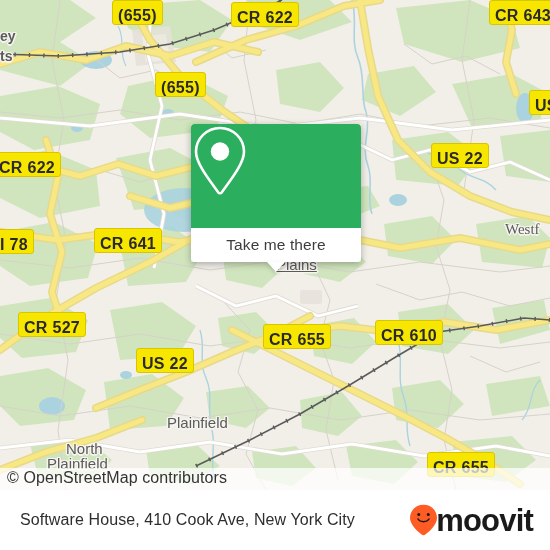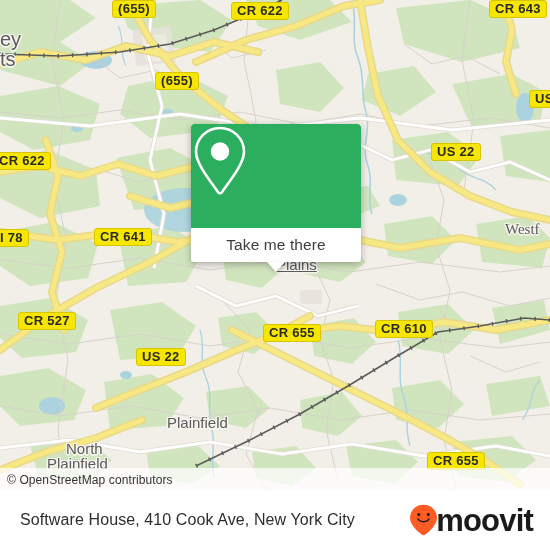--- a/index.html
+++ b/index.html
@@ -17,51 +17,51 @@
   }
   .map svg{position:absolute;left:0;top:0;}
 
   
   .attrib-strip{
     position:absolute;left:0;bottom:0;width:550px;height:22px;
     background:rgba(255,255,255,0.72);
   }
   .attrib{
     position:absolute;left:7px;bottom:3px;
-    font-size:12px;color:#333;letter-spacing:0.1px;
+    font-size:16px;color:#333;letter-spacing:0.1px;
     white-space:nowrap;
   }
 
   
   .shield{
     position:absolute;
     background:#f7e600;
     border:1.6px solid #d9c400;
     border-radius:3px;
     color:#2a2a2a;
-    font-size:13px;
+    font-size:16px;
     font-weight:bold;
     letter-spacing:0.3px;
-    padding:2px 5px 2px 5px;
+    padding:9px 5px 2px 5px;
     white-space:nowrap;
     line-height:12px;
     box-sizing:border-box;
   }
 
   
   .place{
     position:absolute;
     color:#5b5b5b;
     font-size:15px;
     white-space:nowrap;
     text-shadow:
       -1.5px 0 #f6f4ef, 1.5px 0 #f6f4ef, 0 -1.5px #f6f4ef, 0 1.5px #f6f4ef,
       -1px -1px #f6f4ef, 1px -1px #f6f4ef, -1px 1px #f6f4ef, 1px 1px #f6f4ef;
   }
-  .place.small{font-size:20px;}
+  .place.small{font-size:14px;font-weight:bold;}
 
   
   .card{
     position:absolute;left:191px;top:124px;width:170px;
     border-radius:0;
     box-shadow:0 2px 7px rgba(0,0,0,0.30);
     overflow:visible;
     z-index:40;
   }
   .card-top{

